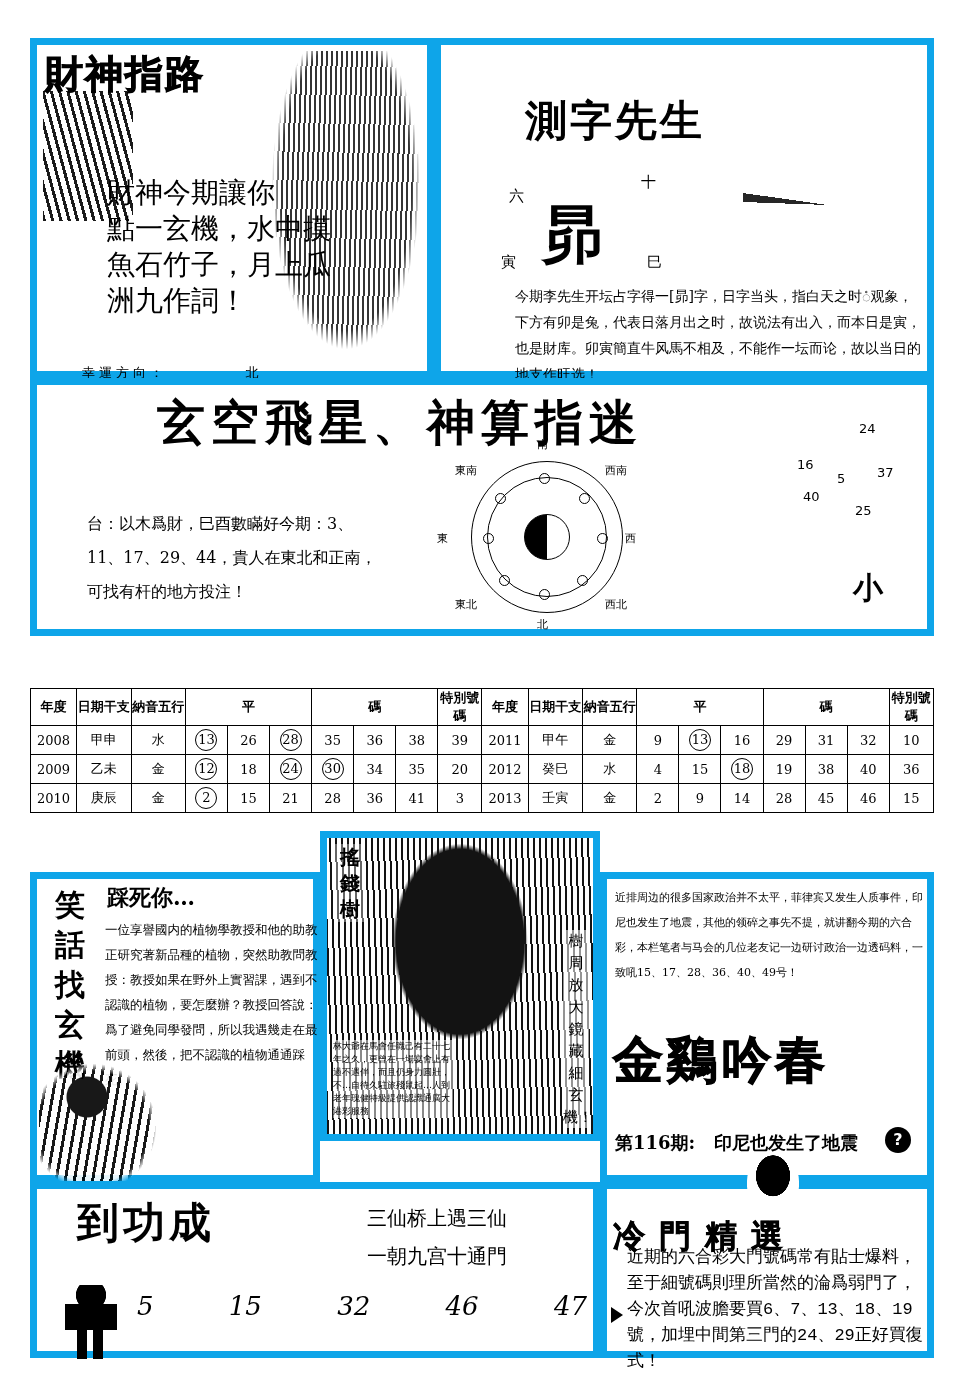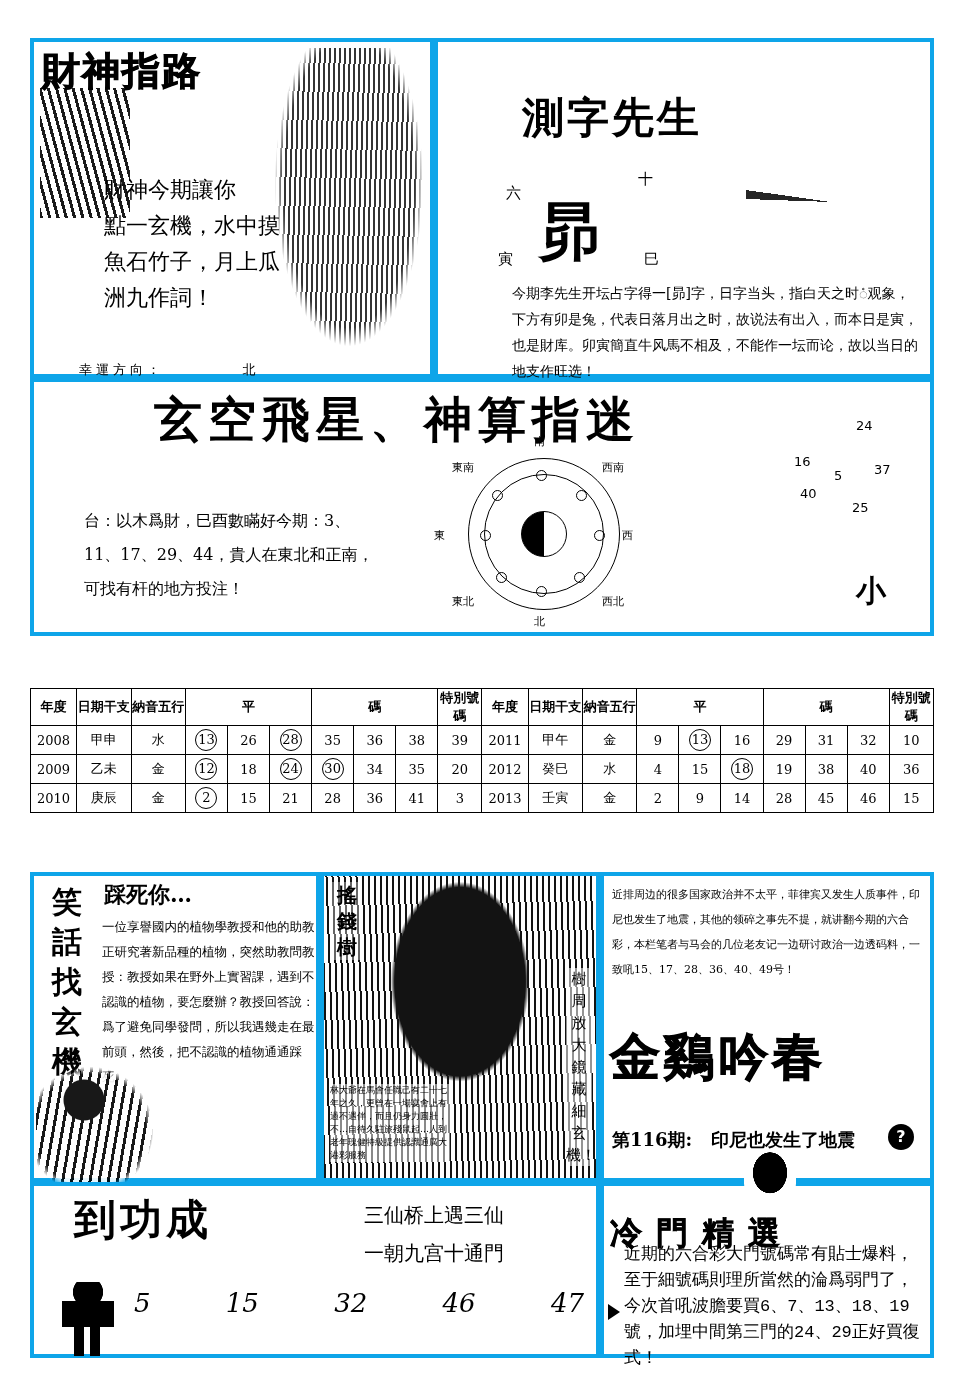--- a/index.html
+++ b/index.html
@@ -7,34 +7,34 @@
     width:965px;height:1388px;
     background:#ffffff;
     font-family:"DejaVu Sans","Liberation Sans",sans-serif;
     color:#000;
     position:relative;
     overflow:hidden;
   }
   .page{position:relative;width:965px;height:1388px;}
 
   
-  .box{position:absolute;border:4px solid #0ea5e9;box-sizing:border-box;background:#fff;}
+  .box{position:absolute;border:7px solid #0ea5e9;box-sizing:border-box;background:#fff;}
   .noborder{border:none;}
 
   
   #panel-caishen{left:30px;top:38px;width:404px;height:340px;}
   .title-caishen{
     position:absolute;left:8px;top:4px;
     font-size:38px;font-weight:bold;letter-spacing:2px;
     font-family:"DejaVu Serif","Liberation Serif",serif;
     -webkit-text-stroke:1px #000;
   }
   .caishen-lines{
     position:absolute;left:70px;top:130px;width:230px;
-    font-size:22px;line-height:36px;
+    font-size:28px;line-height:36px;
     font-family:"DejaVu Serif","Liberation Serif",serif;
   }
   .lucky-block{position:absolute;left:45px;top:318px;font-size:13px;line-height:19px;}
   .lucky-row{display:flex;}
   .lucky-label{width:100px;letter-spacing:4px;}
   .lucky-val{width:140px;text-align:center;}
   .god-art{
     position:absolute;right:6px;top:6px;width:150px;height:300px;
     background:
       repeating-linear-gradient(92deg,#111 0 2px,#fff 2px 5px),
@@ -153,21 +153,21 @@
   .joke-figure{
     position:absolute;left:2px;bottom:-6px;width:120px;height:120px;
     background:radial-gradient(circle at 40% 30%,#000 0 18%,transparent 19%),
                repeating-linear-gradient(100deg,#000 0 3px,#fff 3px 9px);
     -webkit-mask-image:radial-gradient(ellipse at 45% 55%,#000 0 60%,transparent 68%);
             mask-image:radial-gradient(ellipse at 45% 55%,#000 0 60%,transparent 68%);
     opacity:.9;
   }
 
   
-  #panel-tree{left:320px;top:872px;width:280px;height:310px;}
+  #panel-tree{left:320px;top:831px;width:280px;height:310px;}
   .tree-art{
     position:absolute;inset:0;
     background:
       radial-gradient(ellipse at 50% 35%,#000 0 34%,transparent 36%),
       repeating-linear-gradient(88deg,#000 0 2px,#fff 2px 6px);
     opacity:.92;
   }
   .tree-vert-right{
     position:absolute;right:4px;top:92px;width:26px;
     font-size:15px;line-height:22px;text-align:center;

